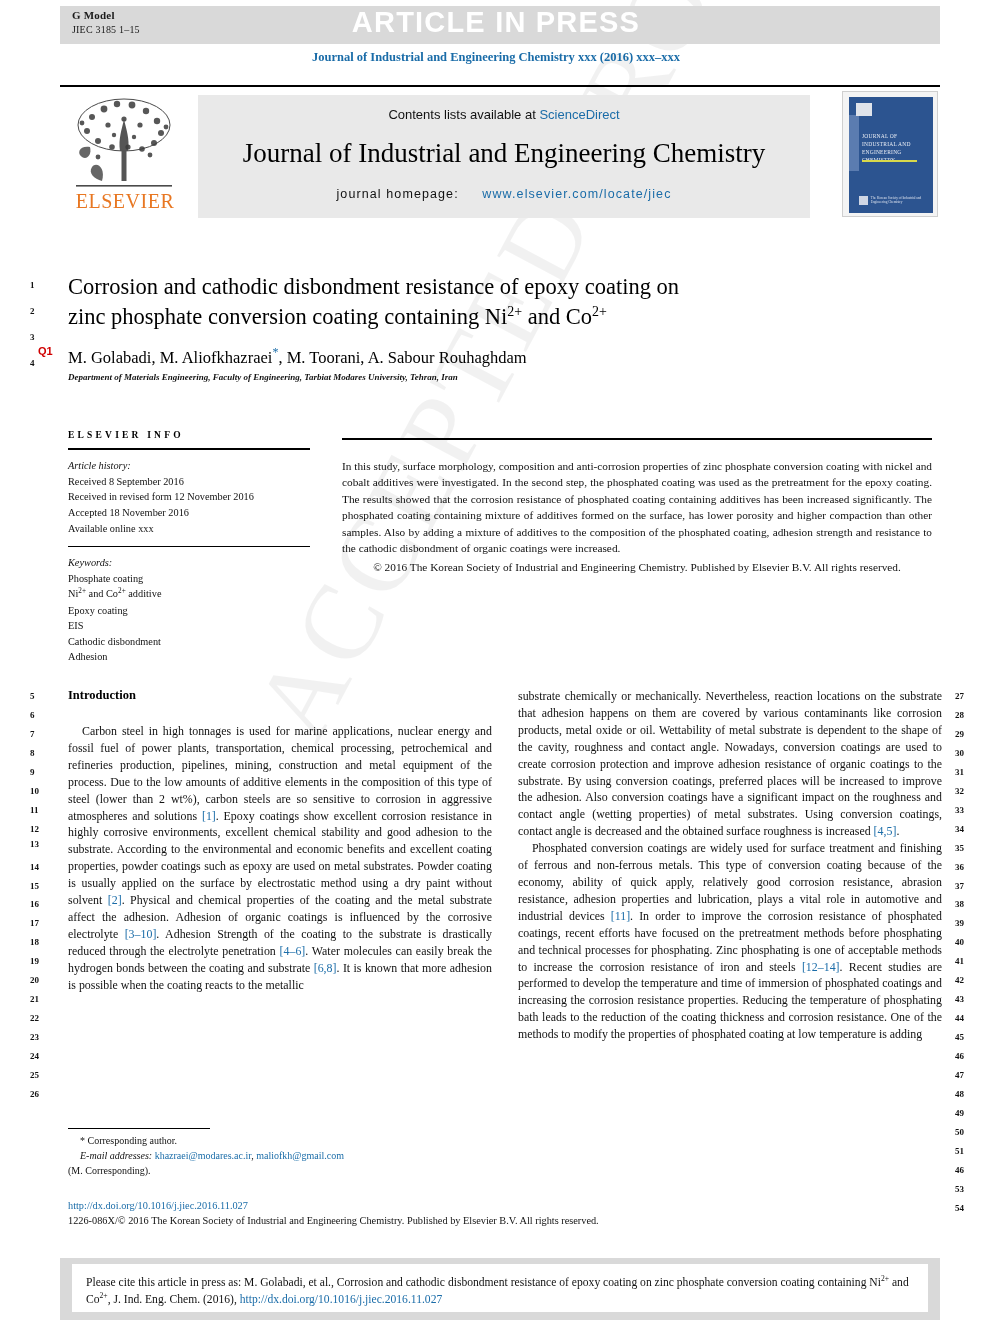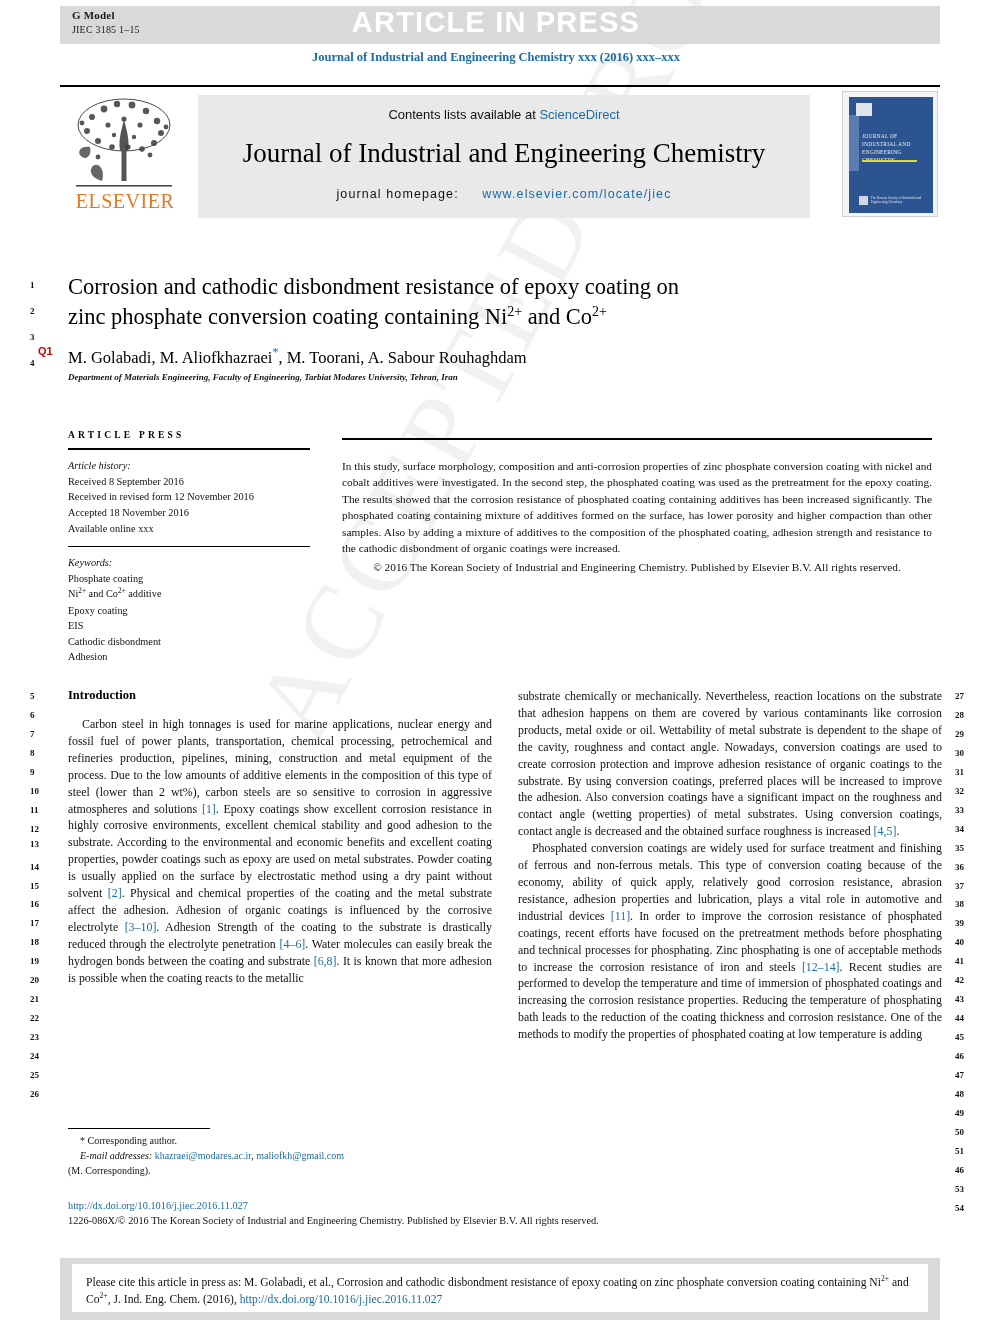--- a/index.html
+++ b/index.html
@@ -289,21 +289,21 @@
   .body-right {
     position: absolute;
     left: 518px; top: 688px;
     width: 424px;
   }
   .h-intro {
     font-family: "Liberation Serif", serif;
     font-weight: bold;
     font-size: 12.5px;
     color: #000;
-    margin-bottom: 13px;
+    margin-bottom: 20px;
   }
   .para {
     font-family: "Liberation Serif", serif;
     font-size: 11.9px;
     line-height: 1.42;
     text-align: justify;
     text-indent: 14px;
     color: #111;
     margin: 0;
   }
@@ -529,21 +529,21 @@
     <span>Corrosion and cathodic disbondment resistance of epoxy coating on</span><br>
     <span>zinc phosphate conversion coating containing Ni</span><sup>2+</sup><span> and Co</span><sup>2+</sup>
   </div>
 
   <div class="authors">
     <span>M. Golabadi, M. Aliofkhazraei</span><span class="star">*</span><span>, M. Toorani, A. Sabour Rouhaghdam</span>
   </div>
   <div class="affil">Department of Materials Engineering, Faculty of Engineering, Tarbiat Modares University, Tehran, Iran</div>
 
   <div class="info-col">
-    <div class="sec-head">ARTICLE PRESS</div>
+    <div class="sec-head">ELSEVIER INFO</div>
     <div class="rule-thick"></div>
     <div class="hist">
       <div class="it">Article history:</div>
       <div>Received 8 September 2016</div>
       <div>Received in revised form 12 November 2016</div>
       <div>Accepted 18 November 2016</div>
       <div>Available online xxx</div>
     </div>
     <div class="rule-thin"></div>
     <div class="kw">

